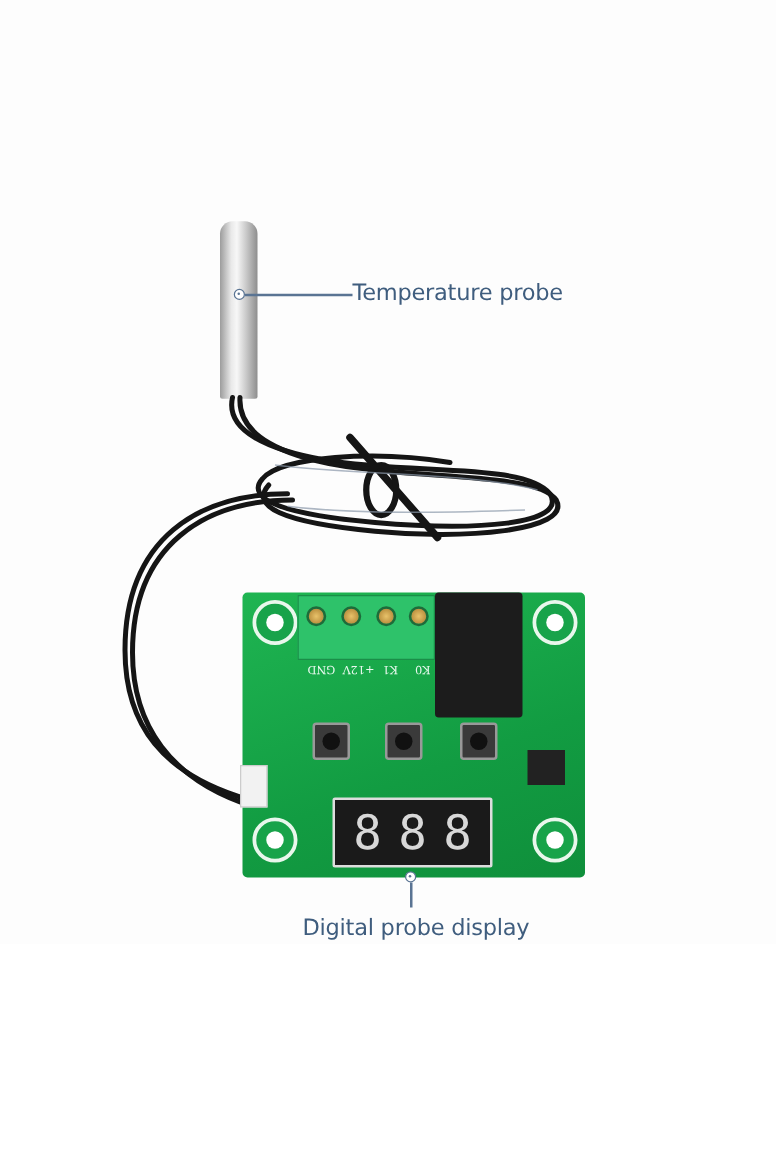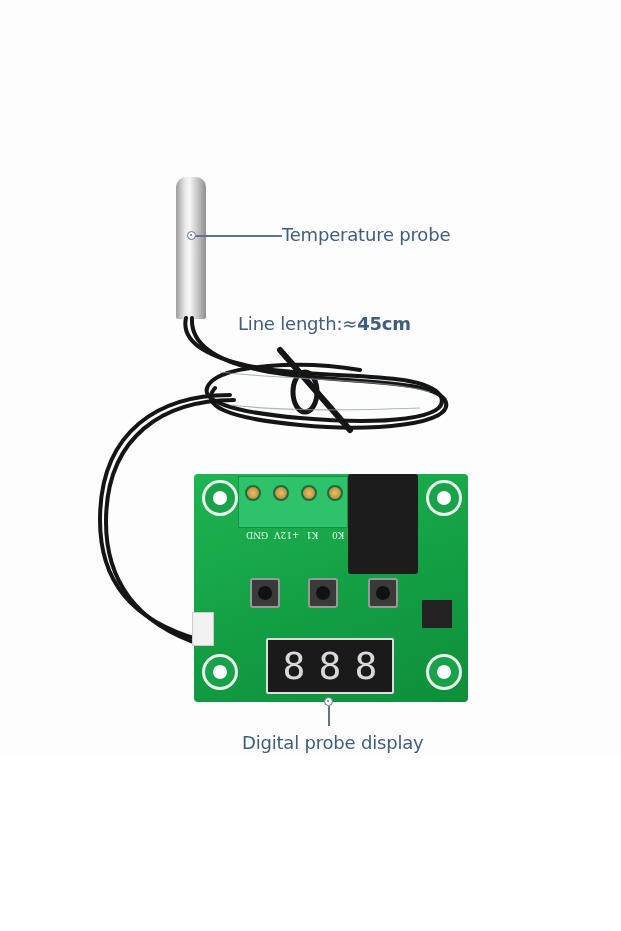--- a/index.html
+++ b/index.html
@@ -50,23 +50,20 @@
     <g fill="none" stroke="#8a98aa" stroke-width="1.2" opacity="0.7">
       <path d="M220 372 C280 380, 380 378, 430 392"></path>
       <path d="M230 405 C290 412, 360 410, 420 408"></path>
     </g>
   </svg>
 
   <div class="dot" style="left:187px;top:231px;"></div>
   <div class="leader" style="left:196px;top:235px;width:86px;height:1.5px;"></div>
   <div class="callout-text" style="left:282px;top:224px;">Temperature probe</div>
 
-  <div class="callout-text" style="left:238px;top:313px;">
-    <span>Line length:</span><span>≈</span><b>45cm</b>
-  </div>
 
   <div class="pcb">
     <div class="hole" style="left:8px;top:6px;"></div>
     <div class="hole" style="left:232px;top:6px;"></div>
     <div class="hole" style="left:8px;top:180px;"></div>
     <div class="hole" style="left:232px;top:180px;"></div>
 
     <div class="terminal">
       <div class="screw" style="left:6px;"></div>
       <div class="screw" style="left:34px;"></div>

